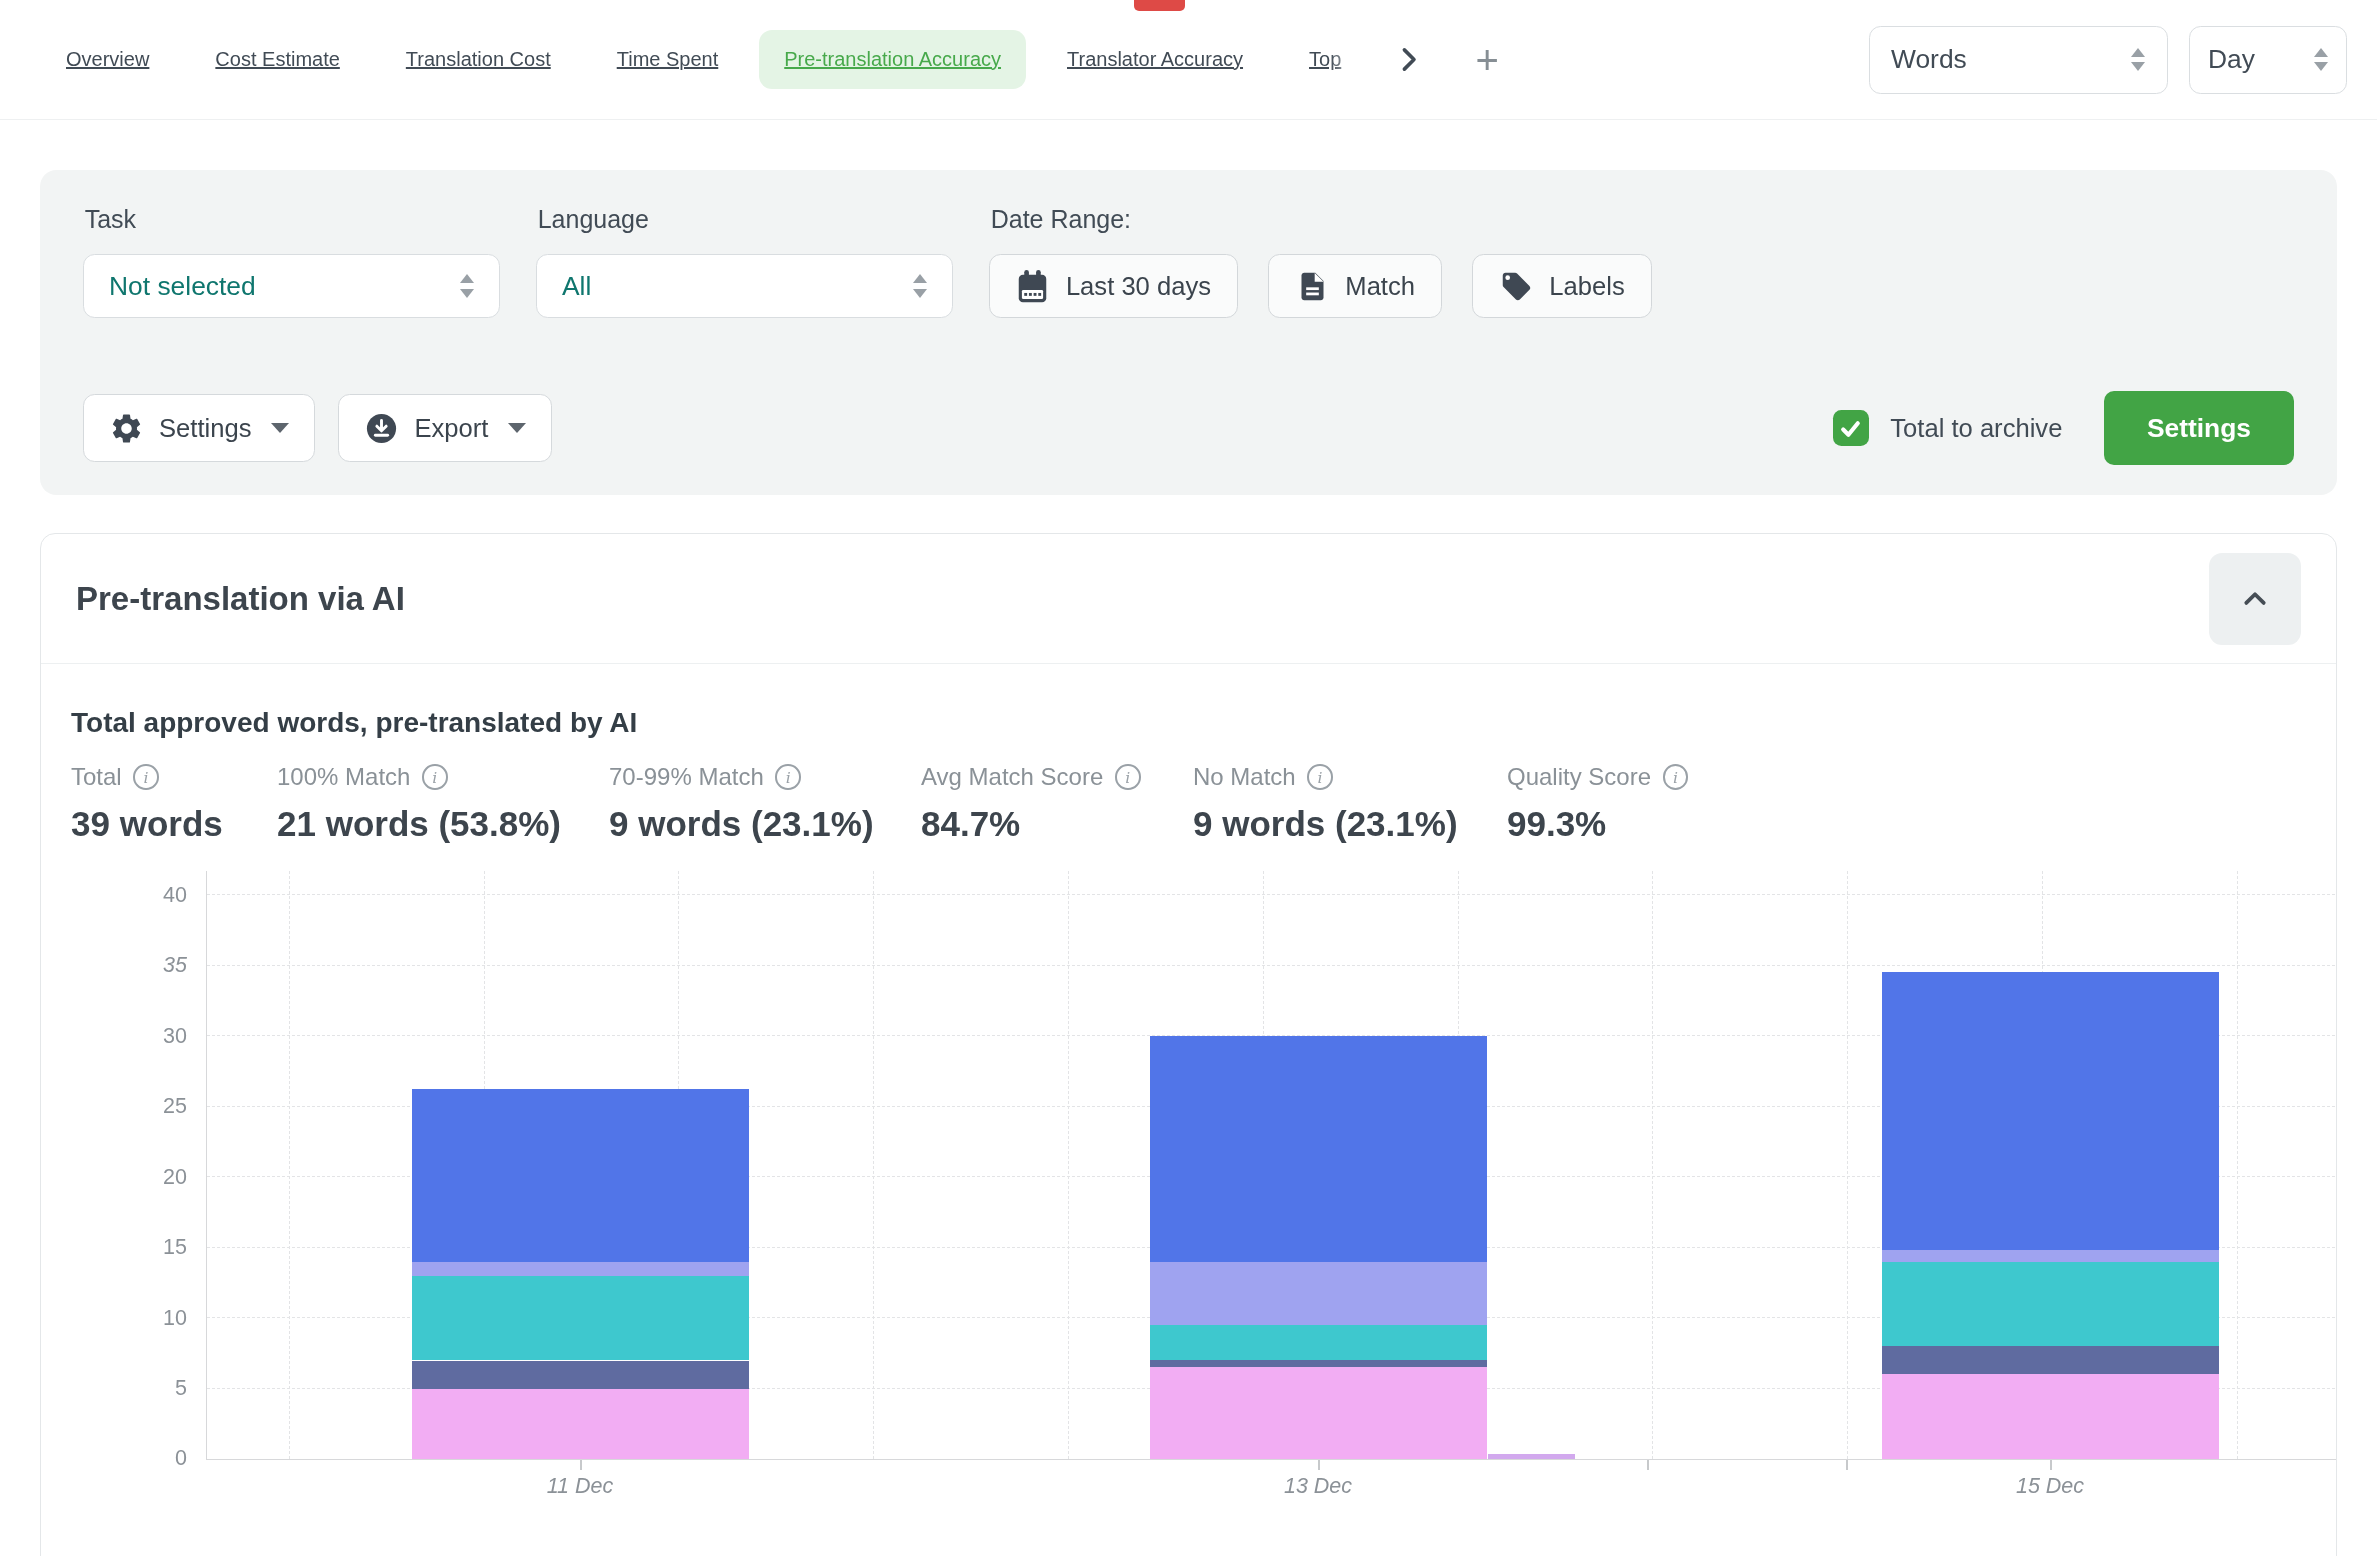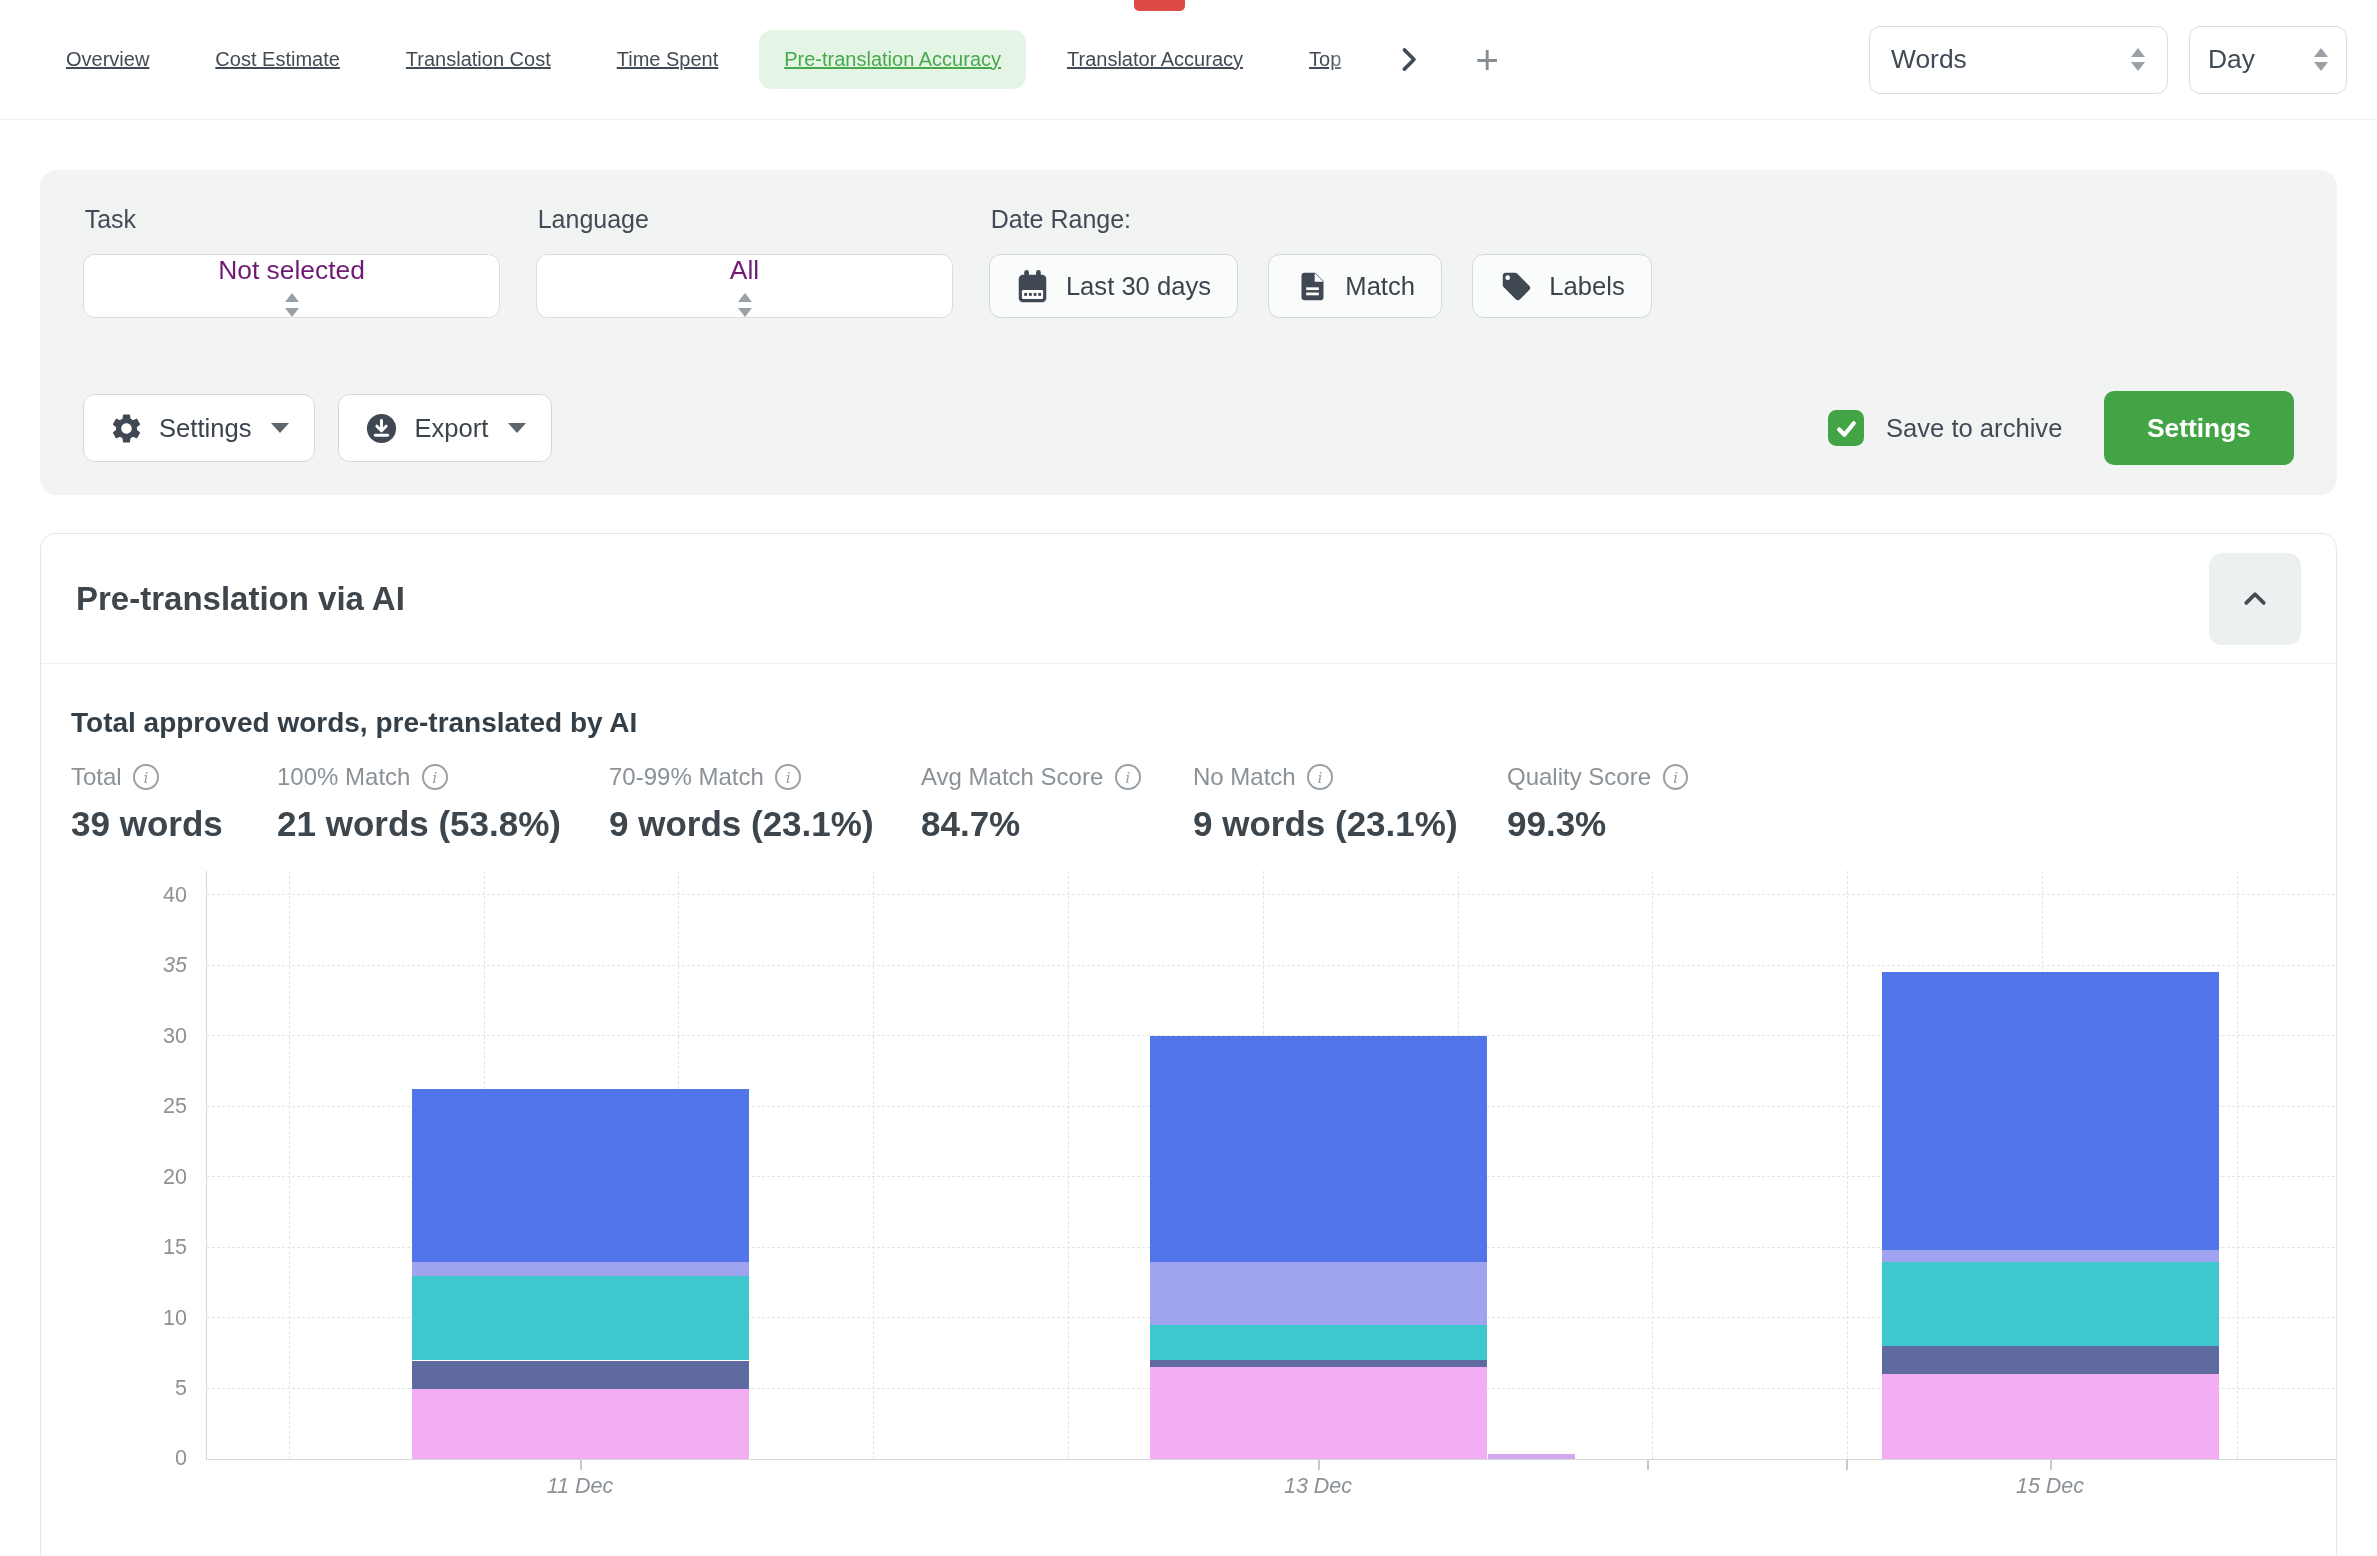--- a/index.html
+++ b/index.html
@@ -27,21 +27,21 @@
   .updown { display:flex; flex-direction:column; gap:5.8px; }
   .updown i { display:block; width:0; height:0; border-left:7.4px solid transparent; border-right:7.4px solid transparent; }
   .updown .up { border-bottom:9px solid #99a0a6; }
   .updown .dn { border-top:9px solid #99a0a6; }
 
   
   .filter-panel { margin:50px 40px 0; background:#f2f4f4; border-radius:16.5px; padding:35px 43px 30px; }
   .f-row1 { display:flex; align-items:flex-end; }
   .f-group { margin-right:36px; }
   .f-label { font-size:25px; color:#414b55; margin:0 0 20px 1.7px; }
-  .f-select { display:flex; align-items:center; justify-content:space-between; background:#fff; border:1.7px solid #d9dde0; border-radius:11.6px; height:64px; padding:0 25px; font-size:26.4px; color:#701a75; cursor:pointer;flex-direction:column; }
+  .f-select { display:flex; align-items:center; justify-content:space-between; background:#fff; border:1.7px solid #d9dde0; border-radius:11.6px; height:64px; padding:0 25px; font-size:26.4px; color:#0f766e; cursor:pointer; }
   .f-select.task { width:417px; }
   .f-select.lang { width:417px; }
   .f-buttons { display:flex; gap:30px; }
   .f-btn { display:flex; align-items:center; gap:16.5px; background:#fafbfb; border:1.7px solid #d3d7da; border-radius:11.6px; height:64px; padding:0 26.4px; font-size:25.6px; font-weight:500; color:#3b444d; cursor:pointer; }
   .f-row2 { display:flex; align-items:center; margin-top:73px; }
   .w-btn { display:flex; align-items:center; gap:15px; background:#fff; border:1.7px solid #d5d9dc; border-radius:11.6px; height:68px; padding:0 25px; font-size:25.6px; font-weight:500; color:#3b444d; cursor:pointer; margin-right:23px; }
   .caret { width:0; height:0; border-left:9px solid transparent; border-right:9px solid transparent; border-top:10.7px solid #5d656d; margin-left:5px; }
   .gen-zone { margin-left:auto; display:flex; align-items:center; gap:21.5px; }
   .checkbox { width:36px; height:36px; background:#42a445; border-radius:8.3px; display:flex; align-items:center; justify-content:center; cursor:pointer; }
   .save-label { font-size:25.6px; color:#414b55; }
@@ -188,21 +188,21 @@
         </svg>
         <span>Export</span>
         <span class="caret"></span>
       </div>
       <div class="gen-zone">
         <span class="checkbox">
           <svg width="25" height="25" viewBox="0 0 24 24" fill="none">
             <polyline points="5,13 10,18 19,7" stroke="#ffffff" stroke-width="4" stroke-linecap="round" stroke-linejoin="round"></polyline>
           </svg>
         </span>
-        <span class="save-label">Save to archive</span>
+        <span class="save-label">Total to archive</span>
         <button class="generate">Settings</button>
       </div>
     </div>
   </div>
 
   <div class="card">
     <div class="card-head">
       <span class="card-title">Pre-translation via AI</span>
       <span class="collapse-btn">
         <svg width="38" height="38" viewBox="0 0 24 24" fill="none">

